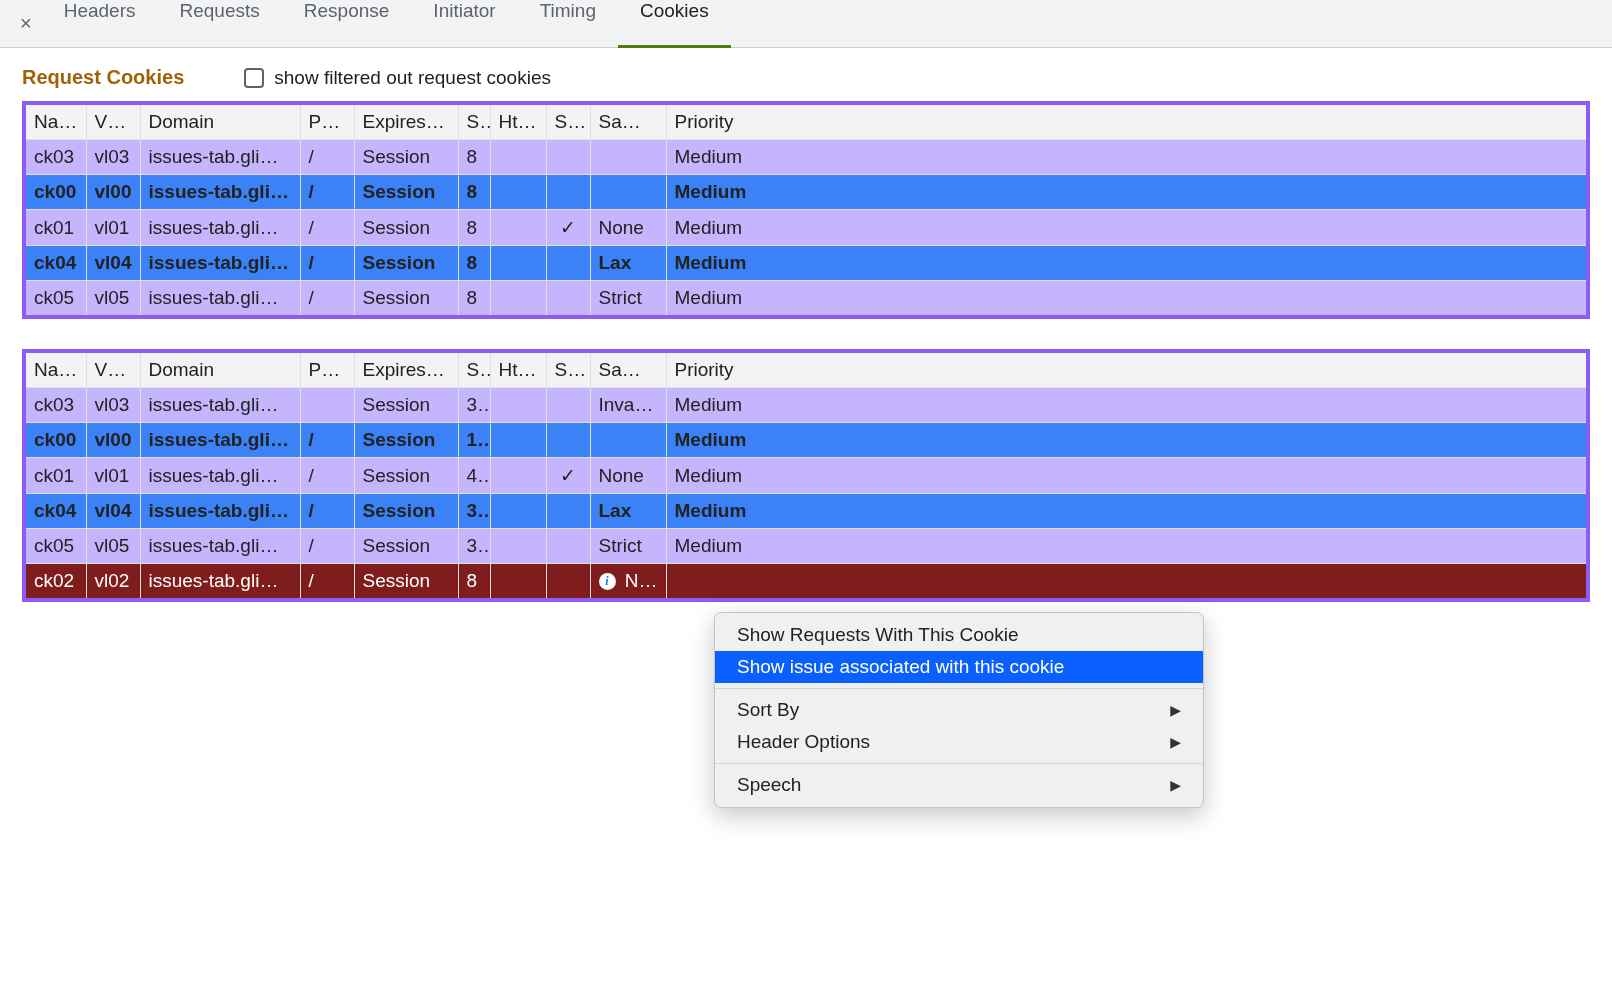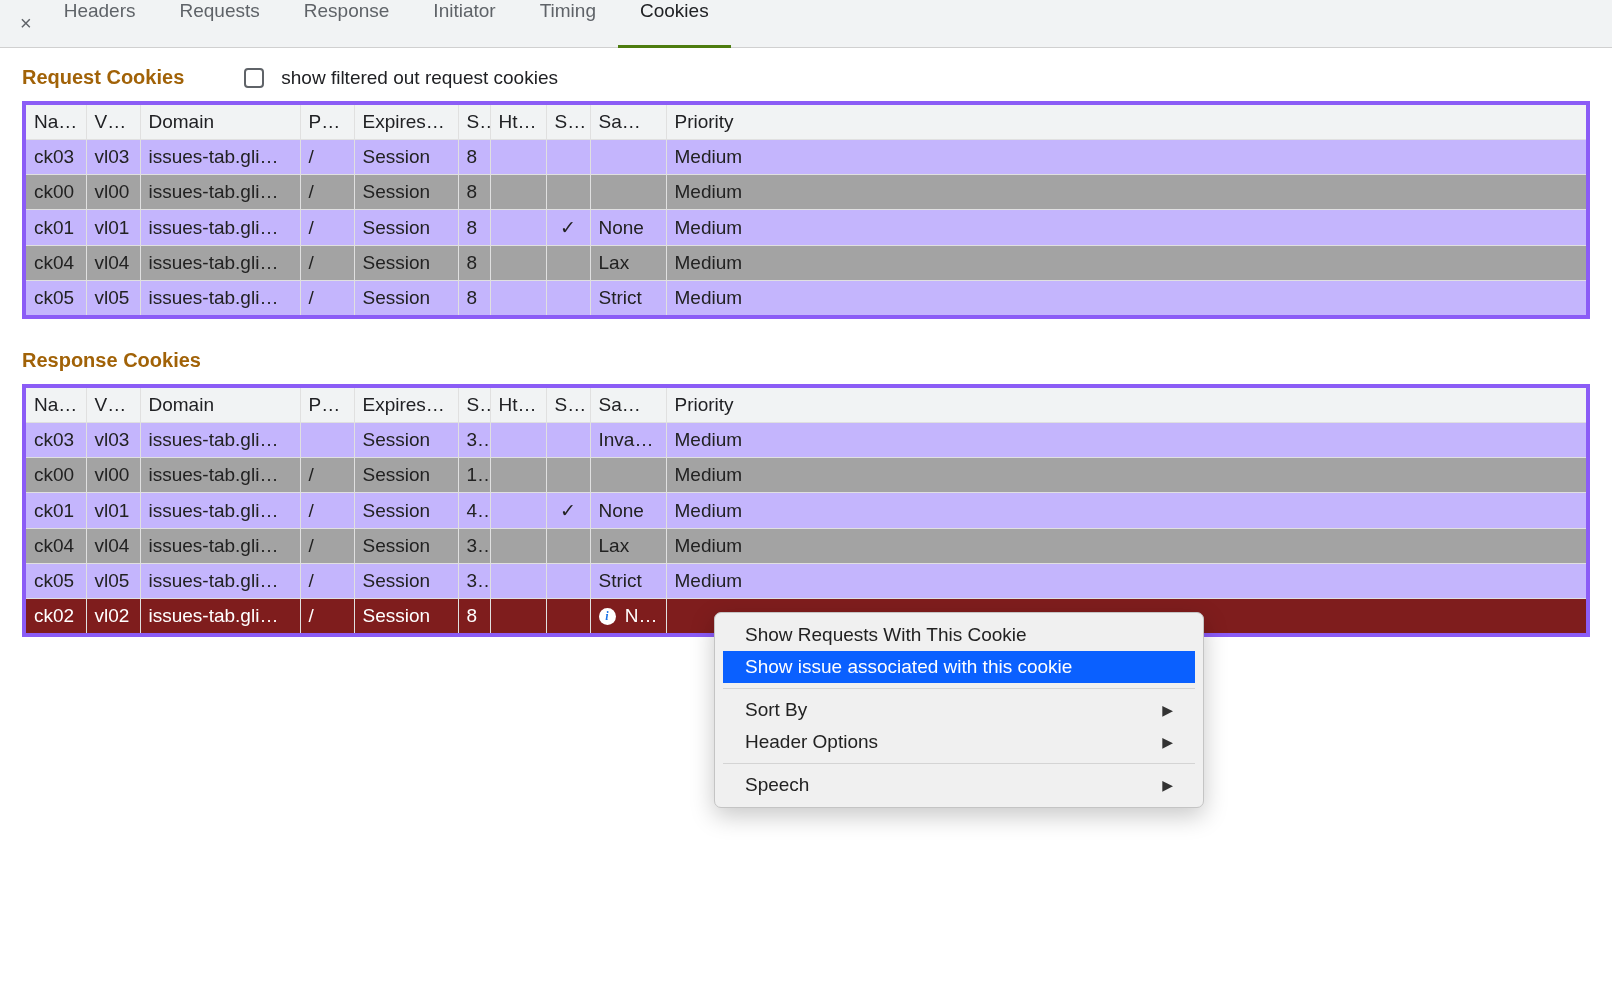--- a/index.html
+++ b/index.html
@@ -56,21 +56,21 @@
   margin-bottom: 12px;
 }
 .section-title {
   font-size: 20px;
   font-weight: 600;
   color: #a16207;
 }
 .checkbox-wrap {
   display: flex;
   align-items: center;
-  gap: 17px;
+  gap: 10px;
   cursor: pointer;
 }
 .checkbox-box {
   width: 20px;
   height: 20px;
   border: 2px solid #5f6368;
   border-radius: 4px;
   display: inline-block;
 }
 .checkbox-label {
@@ -94,21 +94,21 @@
   white-space: nowrap;
   text-overflow: ellipsis;
   font-size: 19px;
   height: 35px;
 }
 .cookie-table th {
   background: #f1f3f4;
   font-weight: 400;
   color: #202124;
 }
-.cookie-table tr.even td { background: #a3a3a3; }
+.cookie-table tr.even td { background: #3b82f6; font-weight: bold; }
 .cookie-table tr.odd td { background: #c4b5fd; }
 .cookie-table tr.selected td {
   background: #7f1d1d;
   color: #fff;
 }
 .cookie-table td.checkcell { text-align: center; }
 .info-icon {
   display: inline-flex;
   align-items: center;
   justify-content: center;
@@ -141,21 +141,21 @@
 
 .context-menu {
   position: absolute;
   left: 714px;
   top: 612px;
   width: 490px;
   background: #f0f0f0;
   border: 1px solid #c4c4c4;
   border-radius: 7px;
   box-shadow: 0 8px 24px rgba(0,0,0,0.22);
-  padding: 6px 8px;
+  padding: 6px 0;
   font-size: 19px;
 }
 .context-menu .item {
   padding: 5px 22px;
   display: flex;
   align-items: center;
   justify-content: space-between;
   cursor: pointer;
 }
 .context-menu .item.highlight {
@@ -287,23 +287,20 @@
           <td>Session</td>
           <td>8</td>
           <td></td>
           <td></td>
           <td>Strict</td>
           <td>Medium</td>
         </tr>
       </tbody>
   </table>
 
-  <div class="section-header">
-    <span class="section-title">Response Cookies</span>
-  </div>
 
   <table class="cookie-table">
     <colgroup>
       <col class="col-name">
         <col class="col-value">
         <col class="col-domain">
         <col class="col-path">
       <col class="col-expires">
         <col class="col-size">
         <col class="col-http">

